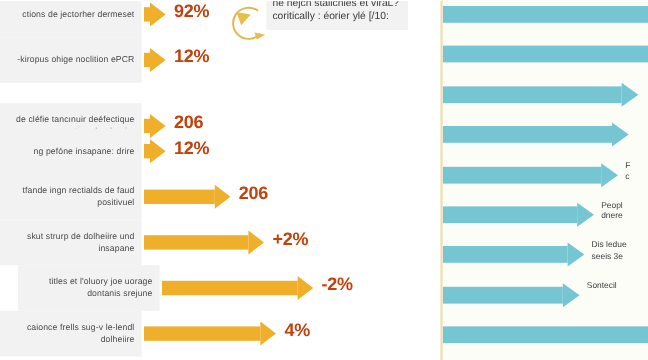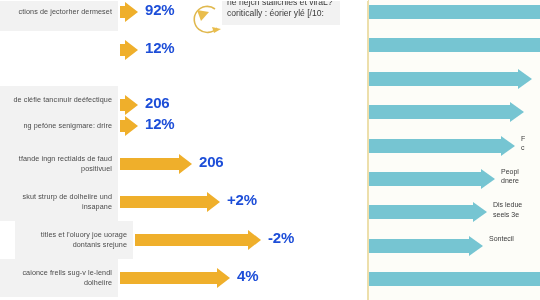--- a/index.html
+++ b/index.html
@@ -33,21 +33,21 @@
   .arw{position:absolute;top:9px;height:20px;}
   .arw .shaft{position:absolute;left:0;top:4px;height:12px;background:#efaf2b;}
   .arw .head{
     position:absolute;top:0;width:0;height:0;
     border-top:10px solid transparent;border-bottom:10px solid transparent;
     border-left:13px solid #efaf2b;
   }
 
   .val{
     position:absolute;top:8px;
-    font-size:15px;font-weight:700;color:#1d4ed8;
+    font-size:15px;font-weight:700;color:#c2410c;
     letter-spacing:-.2px;white-space:nowrap;
     filter:blur(.2px);
   }
 
   
   #note-box{
     position:absolute;left:222px;top:-6px;width:118px;
     background:#f2f2f2;padding:3px 5px 5px 5px;box-sizing:border-box;
     font-size:8.6px;line-height:11.4px;color:#3a3a3a;
     filter:blur(.22px);
@@ -86,41 +86,42 @@
         <div class="lbl">ctions de jectorher dermeset</div>
         <div class="arrowwrap">
           <div class="arw" style="width: 18px;">
             <div class="shaft" style="width: 5px;"></div>
             <div class="head" style="left: 5px;"></div>
           </div>
         </div>
         <div class="val" style="left: 145px;">92%</div>
       </div>
       <div class="lrow" style="top: 31px;">
+        <div class="lbl">-kiropus ohige noclition ePCR</div>
         <div class="arrowwrap">
           <div class="arw" style="width: 18px;">
             <div class="shaft" style="width: 5px;"></div>
             <div class="head" style="left: 5px;"></div>
           </div>
         </div>
         <div class="val" style="left: 145px;">12%</div>
       </div>
       <div class="lrow" style="top: 86px;">
         <div class="lbl" style="white-space: pre-line; display: flex; align-items: center;">de cléfie tancınuir deéfectique
 post-genlendragie:</div>
         <div class="arrowwrap">
           <div class="arw" style="width: 18px;">
             <div class="shaft" style="width: 5px;"></div>
             <div class="head" style="left: 5px;"></div>
           </div>
         </div>
         <div class="val" style="left: 145px;">206</div>
       </div>
       <div class="lrow" style="top: 107px;">
-        <div class="lbl">ng pefóne senigmare: drire</div>
+        <div class="lbl">ng pefóne insapane: drire</div>
         <div class="arrowwrap">
           <div class="arw" style="width: 18px;">
             <div class="shaft" style="width: 5px;"></div>
             <div class="head" style="left: 5px;"></div>
           </div>
         </div>
         <div class="val" style="left: 145px;">12%</div>
       </div>
       <div class="lrow" style="top: 145px;">
         <div class="lbl" style="white-space: pre-line; display: flex; align-items: center;">tfande ingn rectialds de faud

